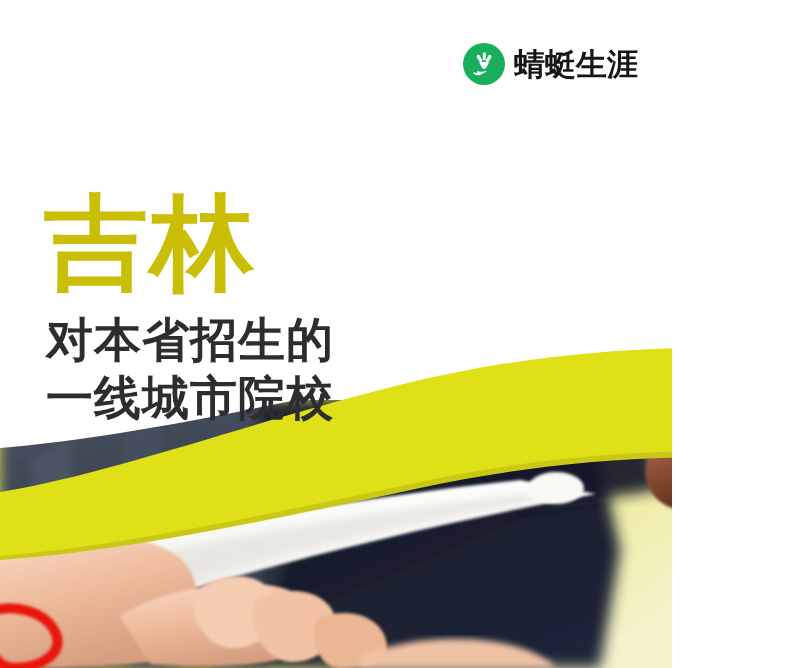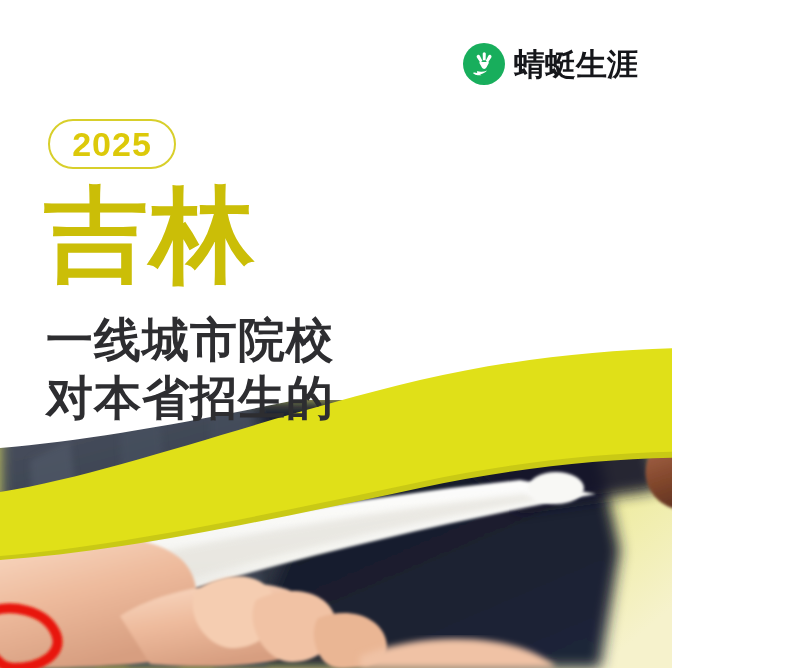--- a/index.html
+++ b/index.html
@@ -139,21 +139,21 @@
     position: absolute;
     left: 44px;
     top: 191px;
     font-size: 104px;
     font-weight: bold;
     color: #CBBE07;
     letter-spacing: 2px;
     line-height: 1;
     z-index: 40;
     white-space: nowrap;
-    font-family: Liberation Mono, monospace;
+    font-family: Liberation Sans, sans-serif;
   }
 
   
   .subtitle {
     position: absolute;
     left: 46px;
     top: 311px;
     z-index: 40;
   }
   .subtitle-line {
@@ -319,24 +319,21 @@
             <path d="M12.0 31.4c4.6 0.9 9.2-0.6 12.2-3.9 -3.6 1.6 -7.1 1.8 -10.4 0.6 1.1 1.0 0.3 2.6 -1.8 3.3z"></path>
             <path d="M10.3 30.6c2.0 1.5 5.0 2.1 8.1 1.6 -2.6-1.7 -5.0-2.6 -7.0-2.6 -0.9 0 -1.4 0.4 -1.1 1.0z"></path>
           </g>
         </svg>
       </span>
       <span class="brand-name">蜻蜓生涯</span>
     </div>
 
   </div>
 
-  <div class="year-pill">
-    <span class="year-text">2025</span>
-  </div>
 
   <div class="province">吉林</div>
 
   <div class="subtitle">
+    <div class="subtitle-line">对本省招生的</div>
     <div class="subtitle-line">一线城市院校</div>
-    <div class="subtitle-line">对本省招生的</div>
   </div>
 
 </div>
 
 </body></html>

